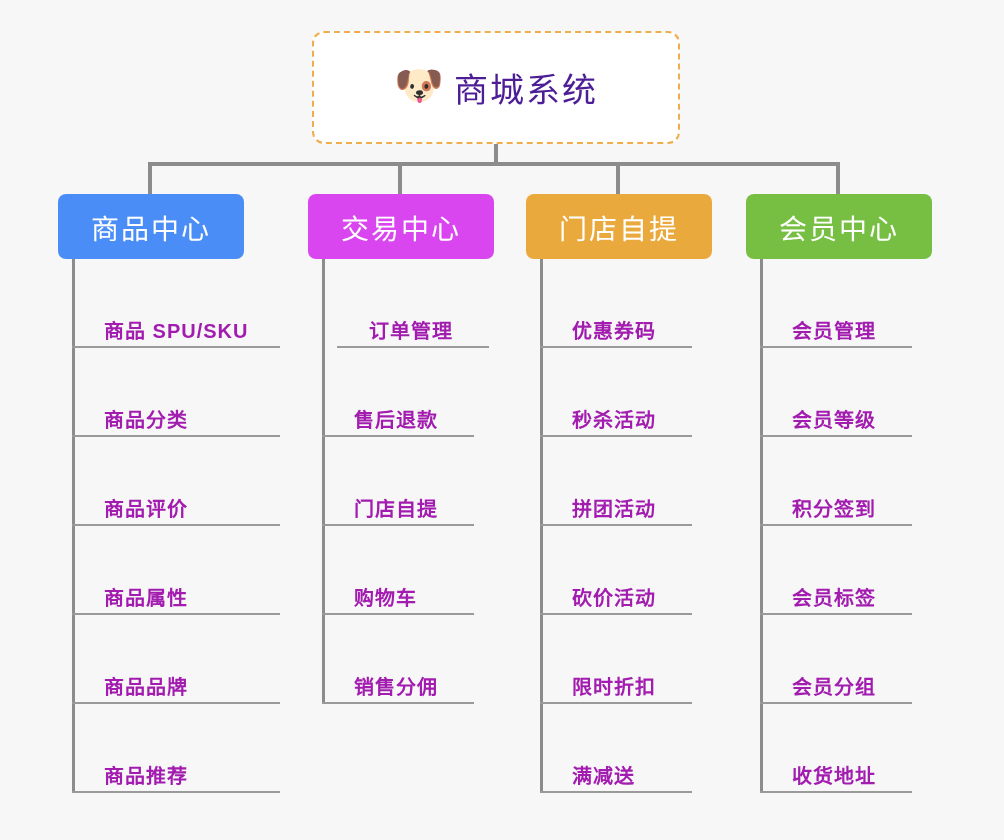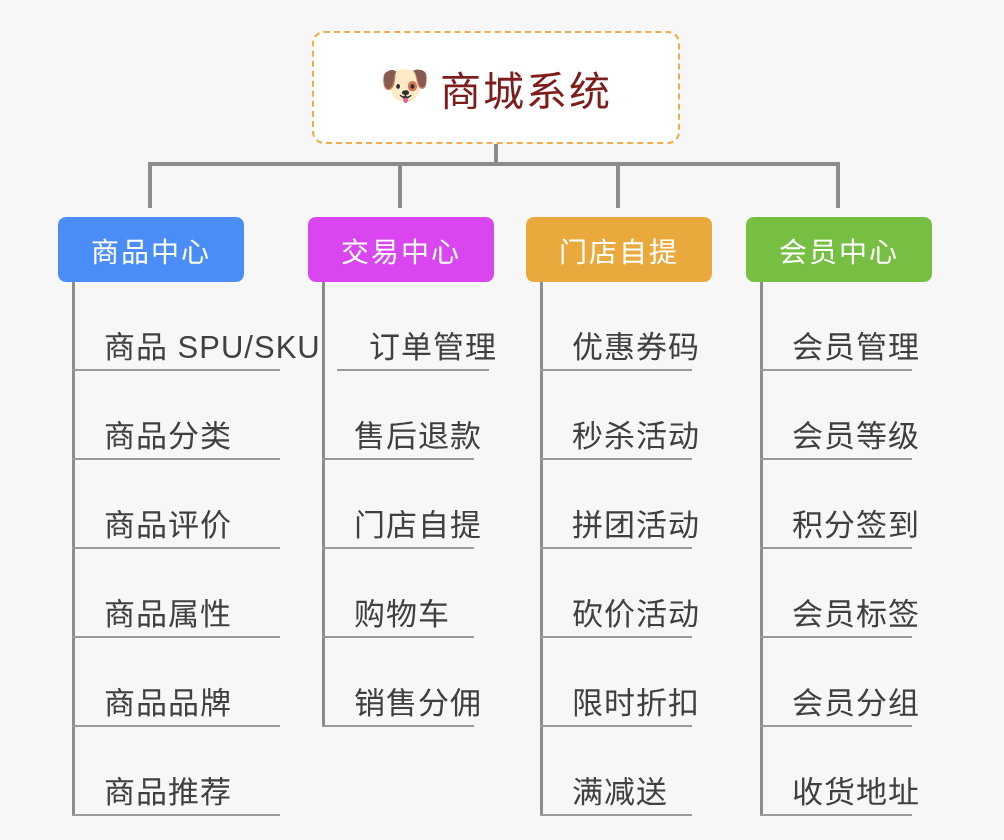--- a/index.html
+++ b/index.html
@@ -39,22 +39,22 @@
     gap: 14px;
   }
   .root-emoji {
     font-size: 40px;
     line-height: 1;
     width: 46px;
     height: 46px;
     display: block;
   }
   .root-title {
-    font-size: 41px;
-    color: #7f1d1d;
+    font-size: 34px;
+    color: #4c1d95;
     letter-spacing: 2px;
     font-weight: 400;
     white-space: nowrap;
   }
 
   
   .conn {
     position: absolute;
     background: #8c8c8c;
   }
@@ -72,21 +72,21 @@
   }
   .conn-drop {          
     top: 162px;
     width: 4px;
     height: 46px;
   }
 
   
   .column {
     position: absolute;
-    top: 217px;
+    top: 194px;
     text-align: right;
   }
   .cat-box {
     box-sizing: border-box;
     height: 65px;
     border-radius: 8px;
     display: flex;
     align-items: center;
     justify-content: center;
     color: #ffffff;
@@ -113,25 +113,26 @@
     position: relative;
     height: 89px;
     box-sizing: border-box;
     border-bottom: 2px solid #9a9a9a;
     display: flex;
     align-items: flex-end;
     padding-left: 32px;
     padding-bottom: 4px;
   }
   .leaf-label {
-    font-size: 31px;
-    color: #404040;
+    font-size: 20px;
+    color: #a21caf;
     white-space: nowrap;
     letter-spacing: 1px;
     line-height: 1.1;
+    font-weight: bold;
   }
 </style>
 </head>
 <body style="background: rgb(247, 247, 247);">
 
 <div id="mindmap">
 
   <div class="root-node">
     <span class="root-emoji">🐶</span>
     <span class="root-title">商城系统</span>

